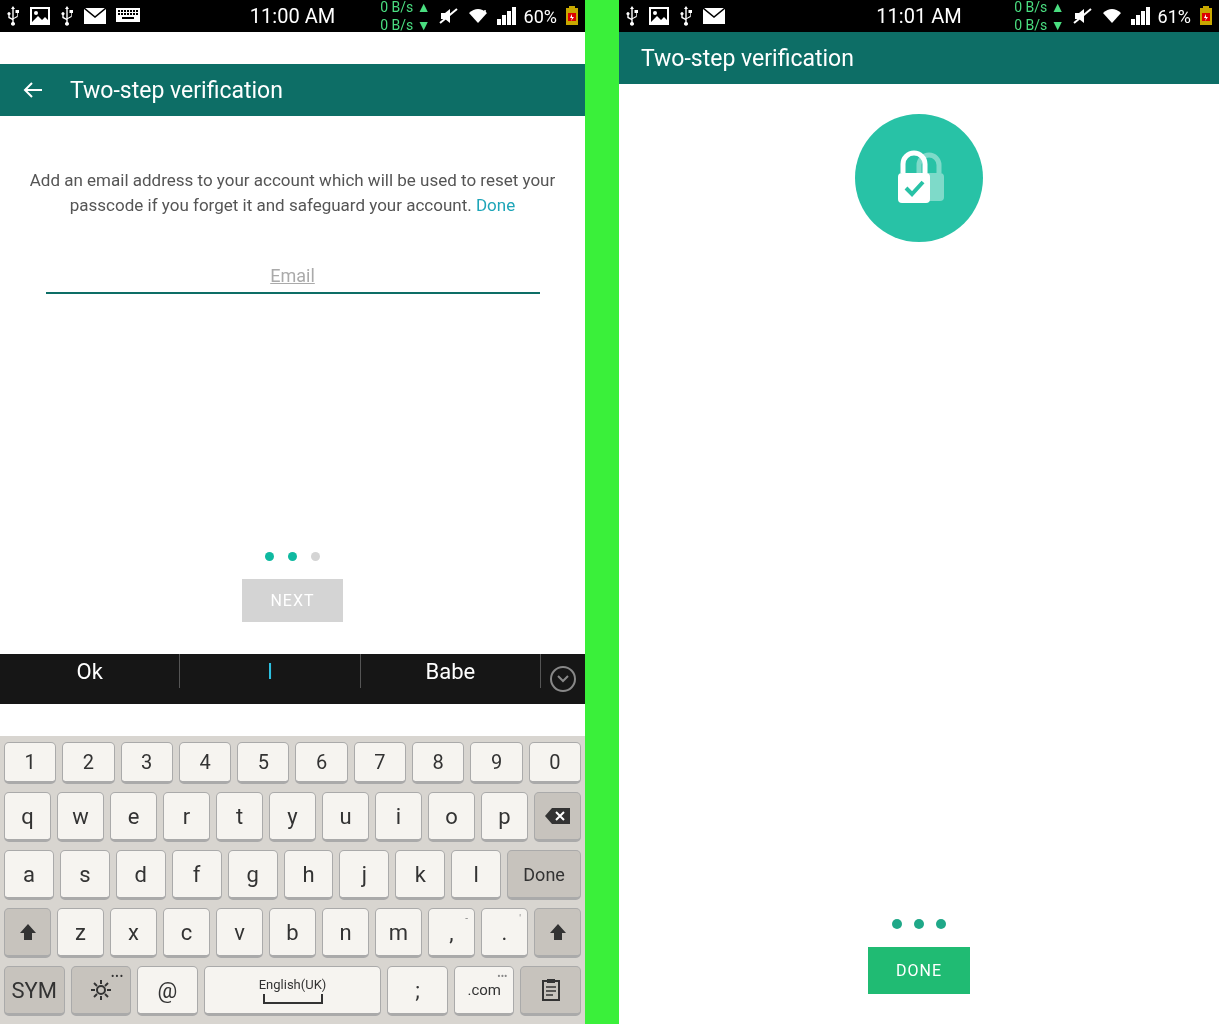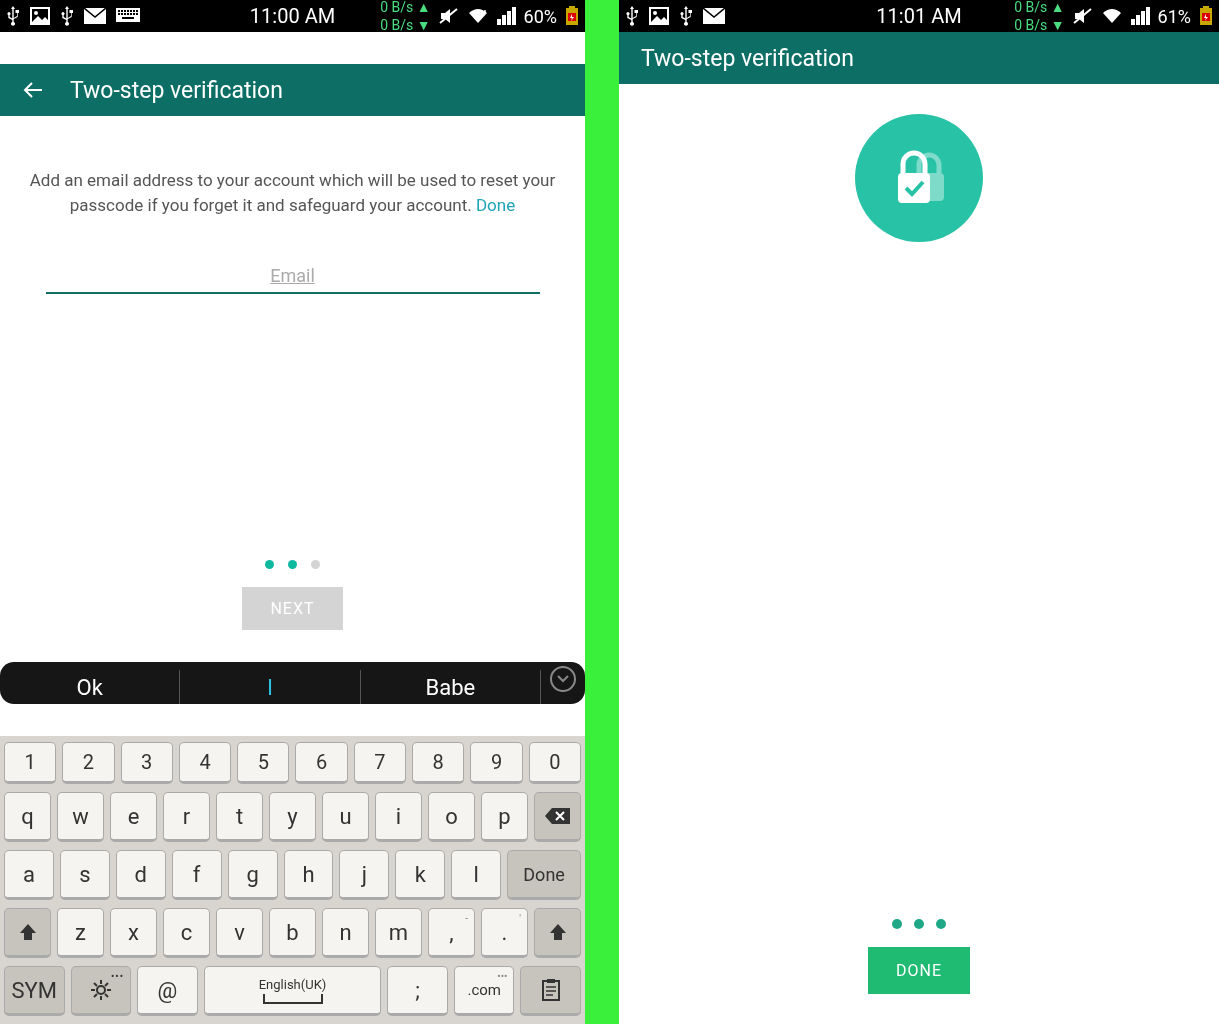--- a/index.html
+++ b/index.html
@@ -29,21 +29,21 @@
 .desc { color:#555; font-size:17px; text-align:center; line-height:1.45; }
 .desc .skip { color:#1ea5b8; cursor:pointer; }
 .field-wrap { width:494px; margin-top:48px; border-bottom:2px solid #0d6e66; padding-bottom:6px; text-align:center; }
 .placeholder { color:#aaa; font-size:18px;text-decoration:underline; }
 .dots { display:flex; gap:14px; margin-top:auto; padding-top:20px; }
 .dot { width:9px; height:9px; border-radius:50%; background:#0fb9a0; }
 .dot.dim { background:#d4d4d4; }
 .next-btn { margin-top:18px; background:#d4d4d4; color:#fff; font-size:16px; letter-spacing:1px; padding:12px 28px; border:none; cursor:pointer; }
 
 
-.suggestions { background:#161616; height:42px; display:flex; align-items:flex-end; color:#fff; position:relative;border-radius:14px; }
+.suggestions { background:#161616; height:50px; display:flex; align-items:flex-start; color:#fff; position:relative; }
 .sugg { flex:1; text-align:center; font-size:22px; border-right:1px solid #555; height:34px; display:flex; align-items:center; justify-content:center; }
 .sugg.mid { color:#2dc0e0; }
 .sugg:last-of-type { border-right:none; }
 .sugg-arrow { width:44px; height:50px; display:flex; align-items:center; justify-content:center; }
 .sugg-arrow .circle { width:26px; height:26px; border:2px solid #888; border-radius:50%; display:flex; align-items:center; justify-content:center; }
 
 .keyboard { background:#d8d5d0; padding:6px 4px 8px; display:flex; flex-direction:column; gap:8px; }
 .krow { display:flex; gap:6px; }
 .key { flex:1; background:#f6f4f0; border:1px solid #aaa; border-bottom:3px solid #aaa; border-radius:5px; height:50px; display:flex; align-items:center; justify-content:center; font-size:22px; color:#333; cursor:pointer; }
 .key.num { height:42px; font-size:20px; }

